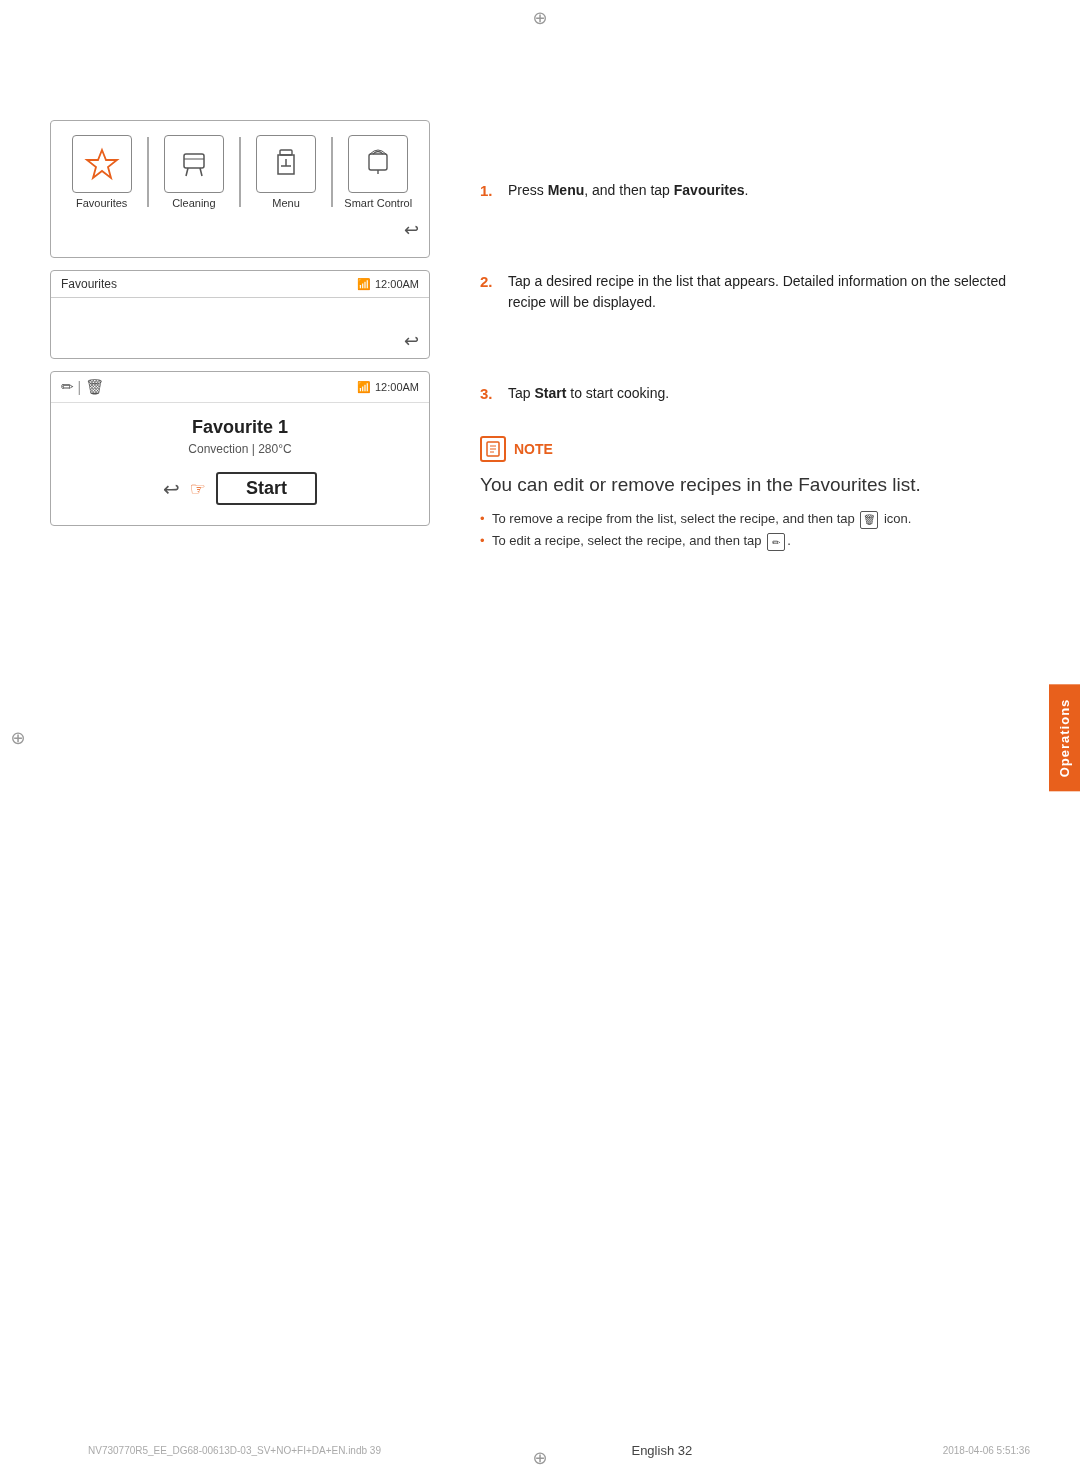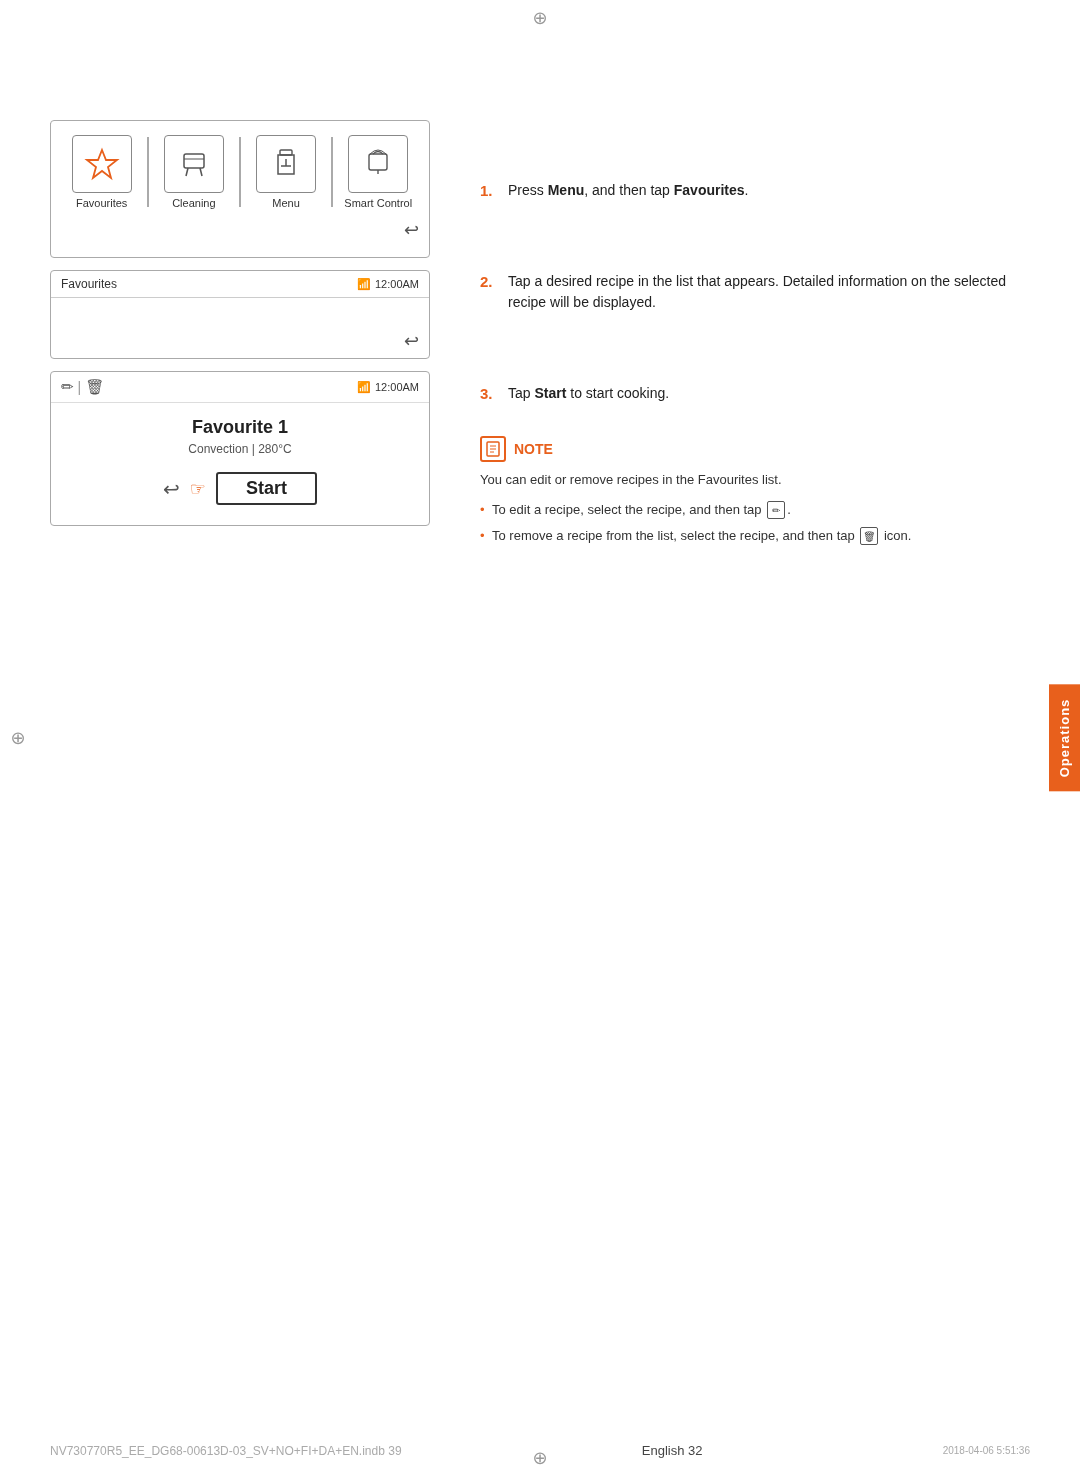--- a/index.html
+++ b/index.html
@@ -277,21 +277,21 @@
       border-radius: 3px;
       color: #e8601c;
       font-size: 14px;
     }
     .note-title {
       font-size: 14px;
       font-weight: 700;
       color: #e8601c;
     }
     .note-body {
-      font-size: 13px;
+      font-size: 19px;
       color: #333;
       line-height: 1.6;
       margin-bottom: 8px;
     }
     .note-bullet {
       font-size: 13px;
       color: #333;
       line-height: 1.7;
       padding-left: 12px;
       position: relative;
@@ -319,22 +319,23 @@
     .page-footer {
       position: absolute;
       bottom: 18px;
       left: 50px;
       right: 50px;
       display: flex;
       justify-content: space-between;
       align-items: center;
     }
     .footer-file {
-      font-size: 12px;
+      font-size: 10px;
       color: #aaa;
+      margin-left: 38px;
     }
     .footer-page {
       font-size: 13px;
       color: #444;
     }
     .footer-date {
       font-size: 10px;
       color: #aaa;
     }
 
@@ -488,25 +489,25 @@
           <svg width="16" height="16" viewBox="0 0 16 16">
             <rect x="2" y="1" width="12" height="14" rx="1" fill="none" stroke="#e8601c" stroke-width="1.5"></rect>
             <line x1="5" y1="5" x2="11" y2="5" stroke="#e8601c" stroke-width="1"></line>
             <line x1="5" y1="8" x2="11" y2="8" stroke="#e8601c" stroke-width="1"></line>
             <line x1="5" y1="11" x2="9" y2="11" stroke="#e8601c" stroke-width="1"></line>
           </svg>
         </div>
         <span class="note-title">NOTE</span>
       </div>
       <p class="note-body">You can edit or remove recipes in the Favourites list.</p>
+      <div class="note-bullet" style="margin-top:4px;">
+        To remove a recipe from the list, select the recipe, and then tap <span class="inline-icon">🗑</span> icon.
+      </div>
       <div class="note-bullet">
         To edit a recipe, select the recipe, and then tap <span class="inline-icon">✏</span>.
-      </div>
-      <div class="note-bullet" style="margin-top:4px;">
-        To remove a recipe from the list, select the recipe, and then tap <span class="inline-icon">🗑</span> icon.
       </div>
     </div>
 
   </div>
 
 </div>
 
 <div class="page-footer">
   <span class="footer-file">NV730770R5_EE_DG68-00613D-03_SV+NO+FI+DA+EN.indb   39</span>
   <span class="footer-page">English  32</span>

